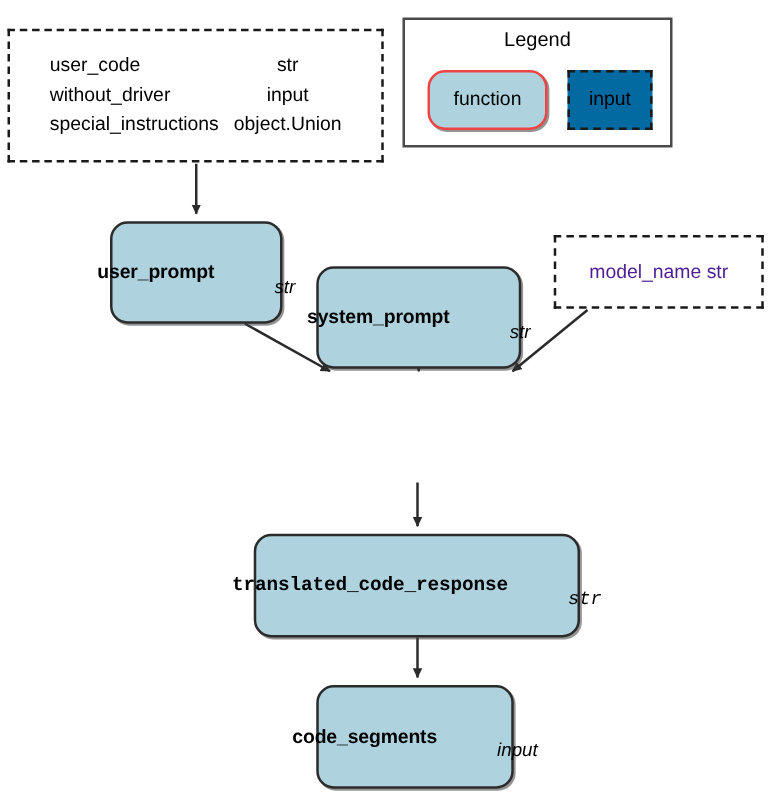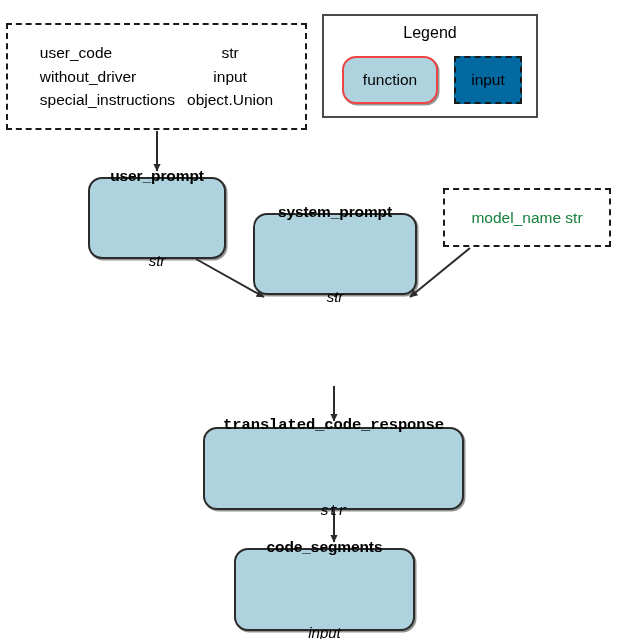--- a/index.html
+++ b/index.html
@@ -33,21 +33,21 @@
 
   
   .fn-node {
     position: absolute;
     box-sizing: border-box;
     background: #aed2de;
     border: 2px solid #2b2b2b;
     border-radius: 14px;
     box-shadow: 1.5px 1.5px 0 rgba(60,60,60,0.55);
     display: flex;
-    flex-direction: column;
+    flex-direction: row;
     align-items: center;
     justify-content: center;
     text-align: center;
     gap: 48px;
   }
   .fn-name {
     font-size: 15.5px;
     font-weight: bold;
     color: #000000;
     letter-spacing: -0.1px;
@@ -86,21 +86,21 @@
   }
   .param-name {
     padding-right: 6px !important;
   }
   .param-type {
     text-align: center;
     padding-left: 6px !important;
   }
   .single-param {
     font-size: 15.5px;
-    color: #15803d;
+    color: #4c1d95;
     white-space: nowrap;
   }
 
   
   .legend-box {
     position: absolute;
     box-sizing: border-box;
     background: #ffffff;
     border: 2px solid #4a4a4a;
   }
@@ -225,18 +225,18 @@
   <div class="input-node" style="left:443px; top:188px; width:168px; height:59px;">
     <span class="single-param">model_name str</span>
   </div>
 
 
   <div class="fn-node" style="left:203px; top:427px; width:261px; height:83px;font-family:Liberation Mono, monospace;">
     <span class="fn-name">translated_code_response</span>
     <span class="fn-type">str</span>
   </div>
 
-  <div class="fn-node" style="left:234px; top:548px; width:181px; height:83px;">
+  <div class="fn-node" style="left:253px; top:548px; width:158px; height:83px;">
     <span class="fn-name">code_segments</span>
     <span class="fn-type">input</span>
   </div>
 
 </div>
 
 </body></html>

